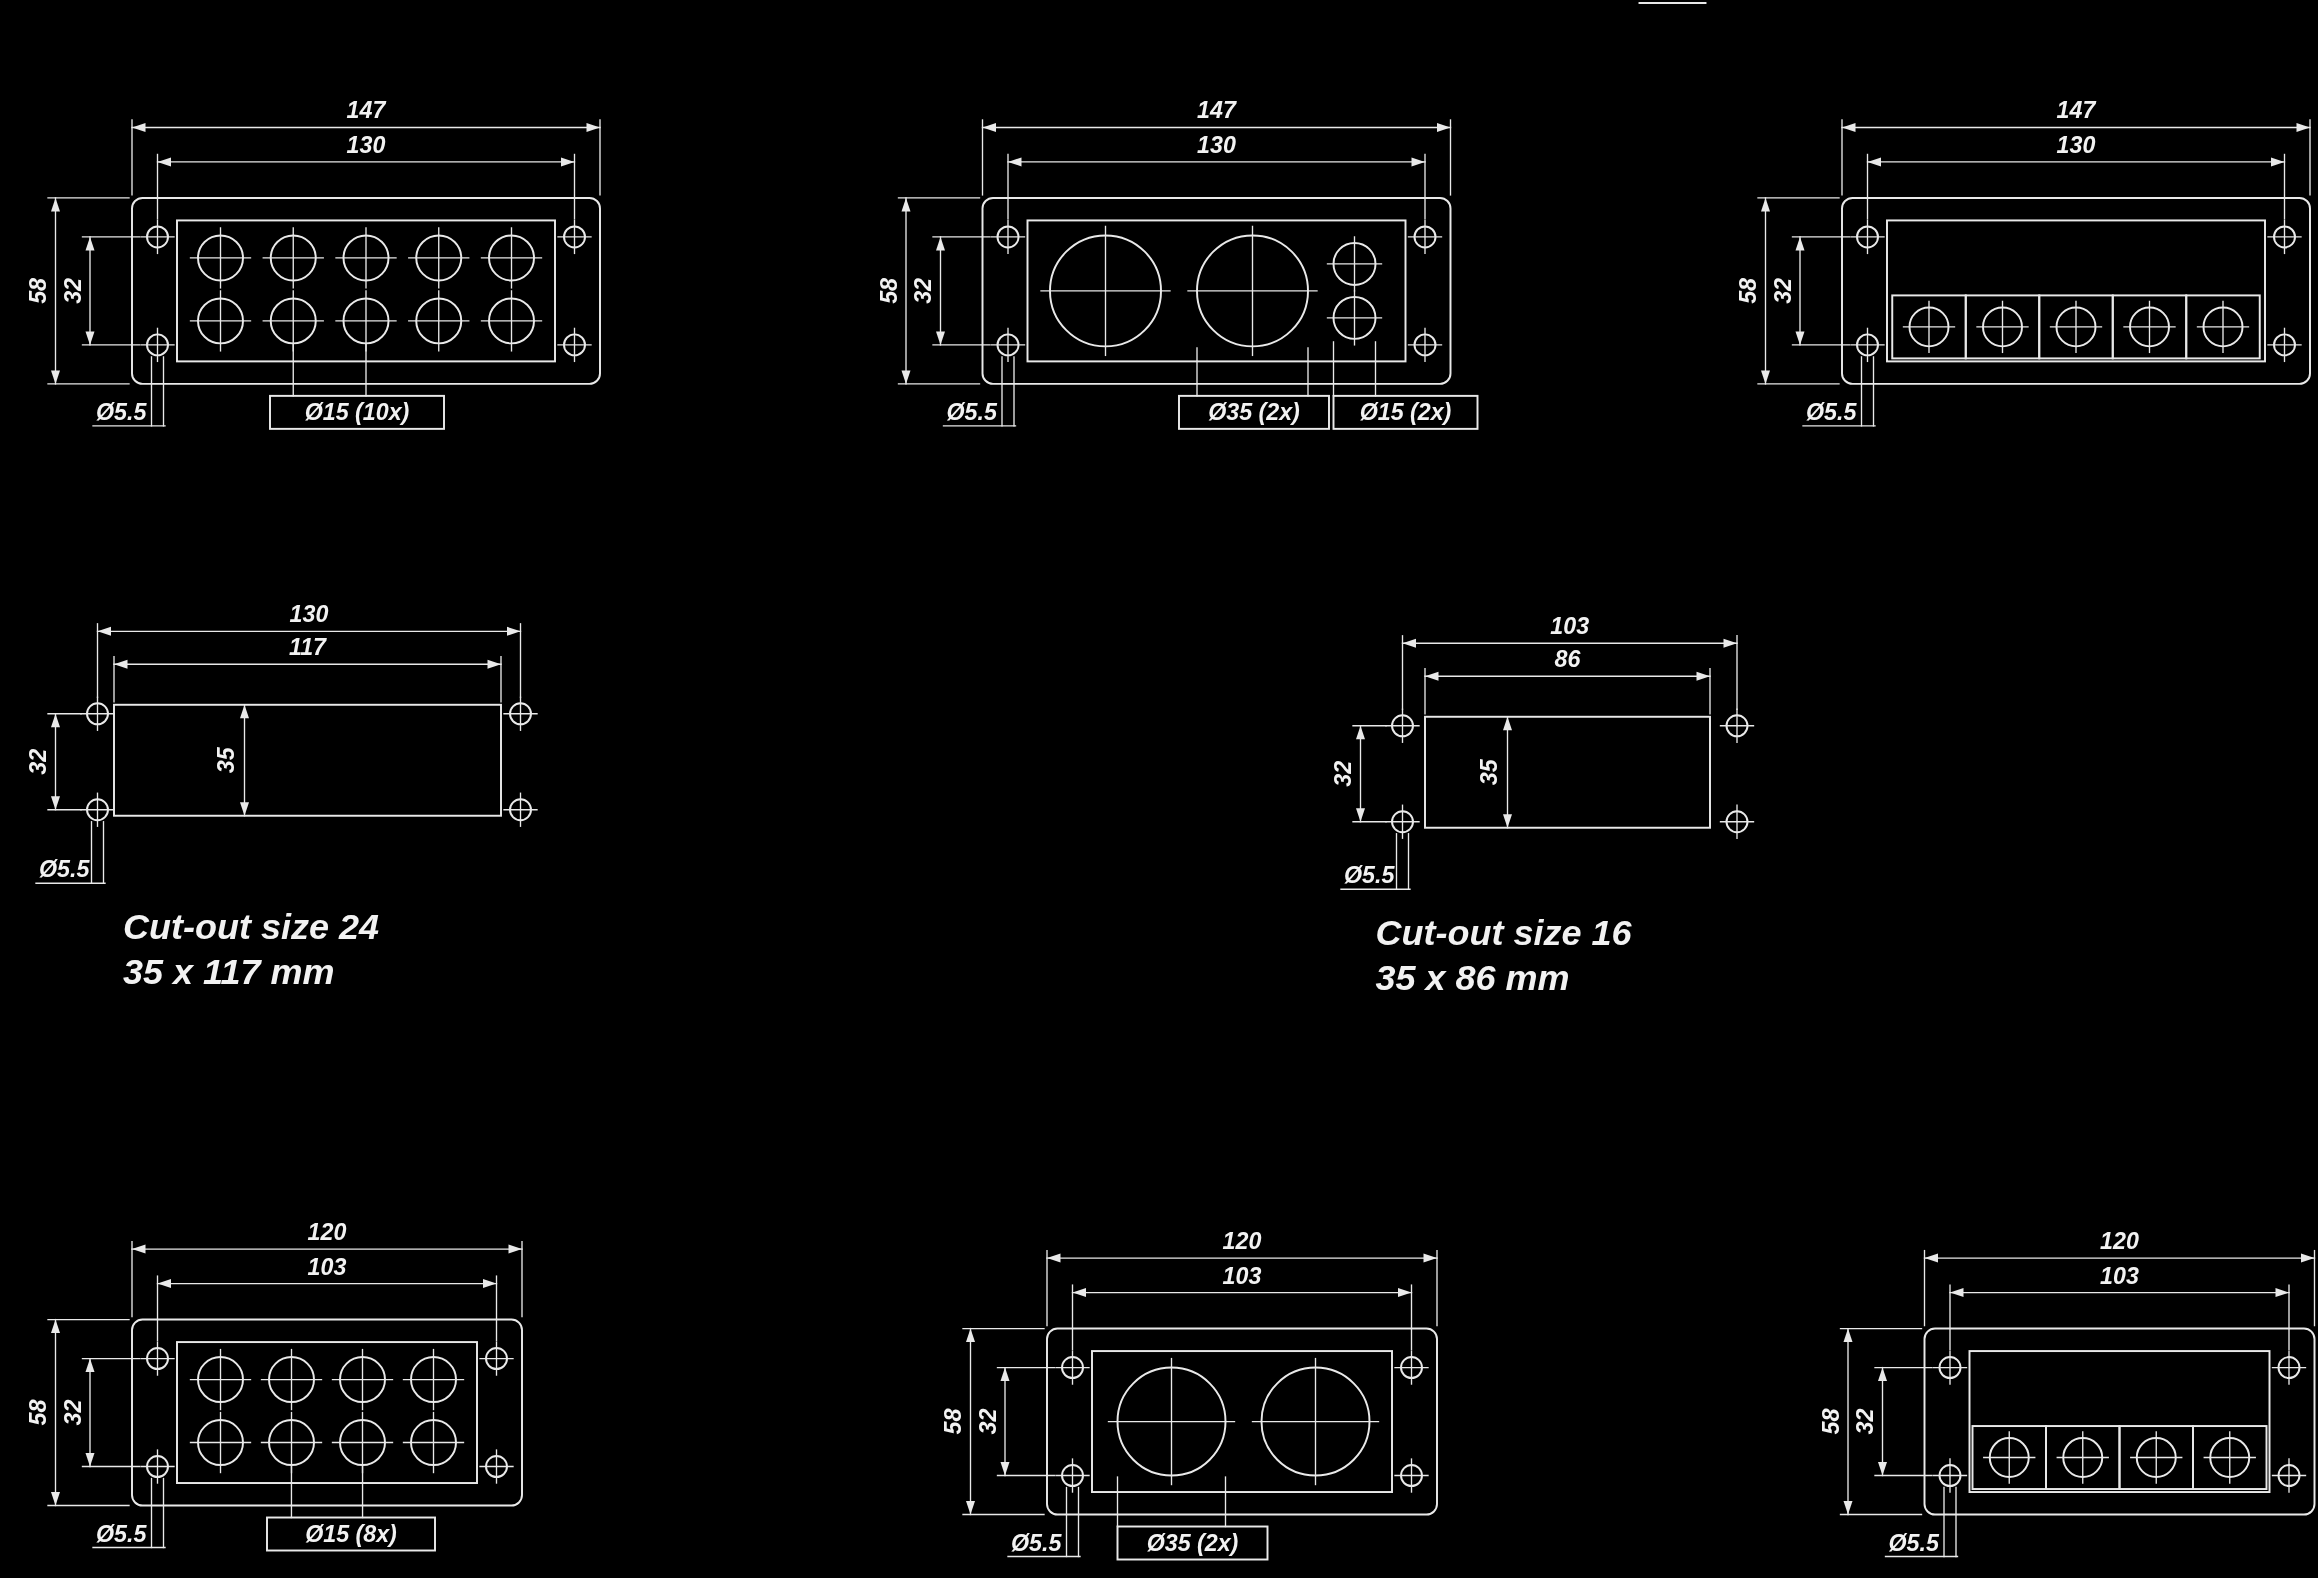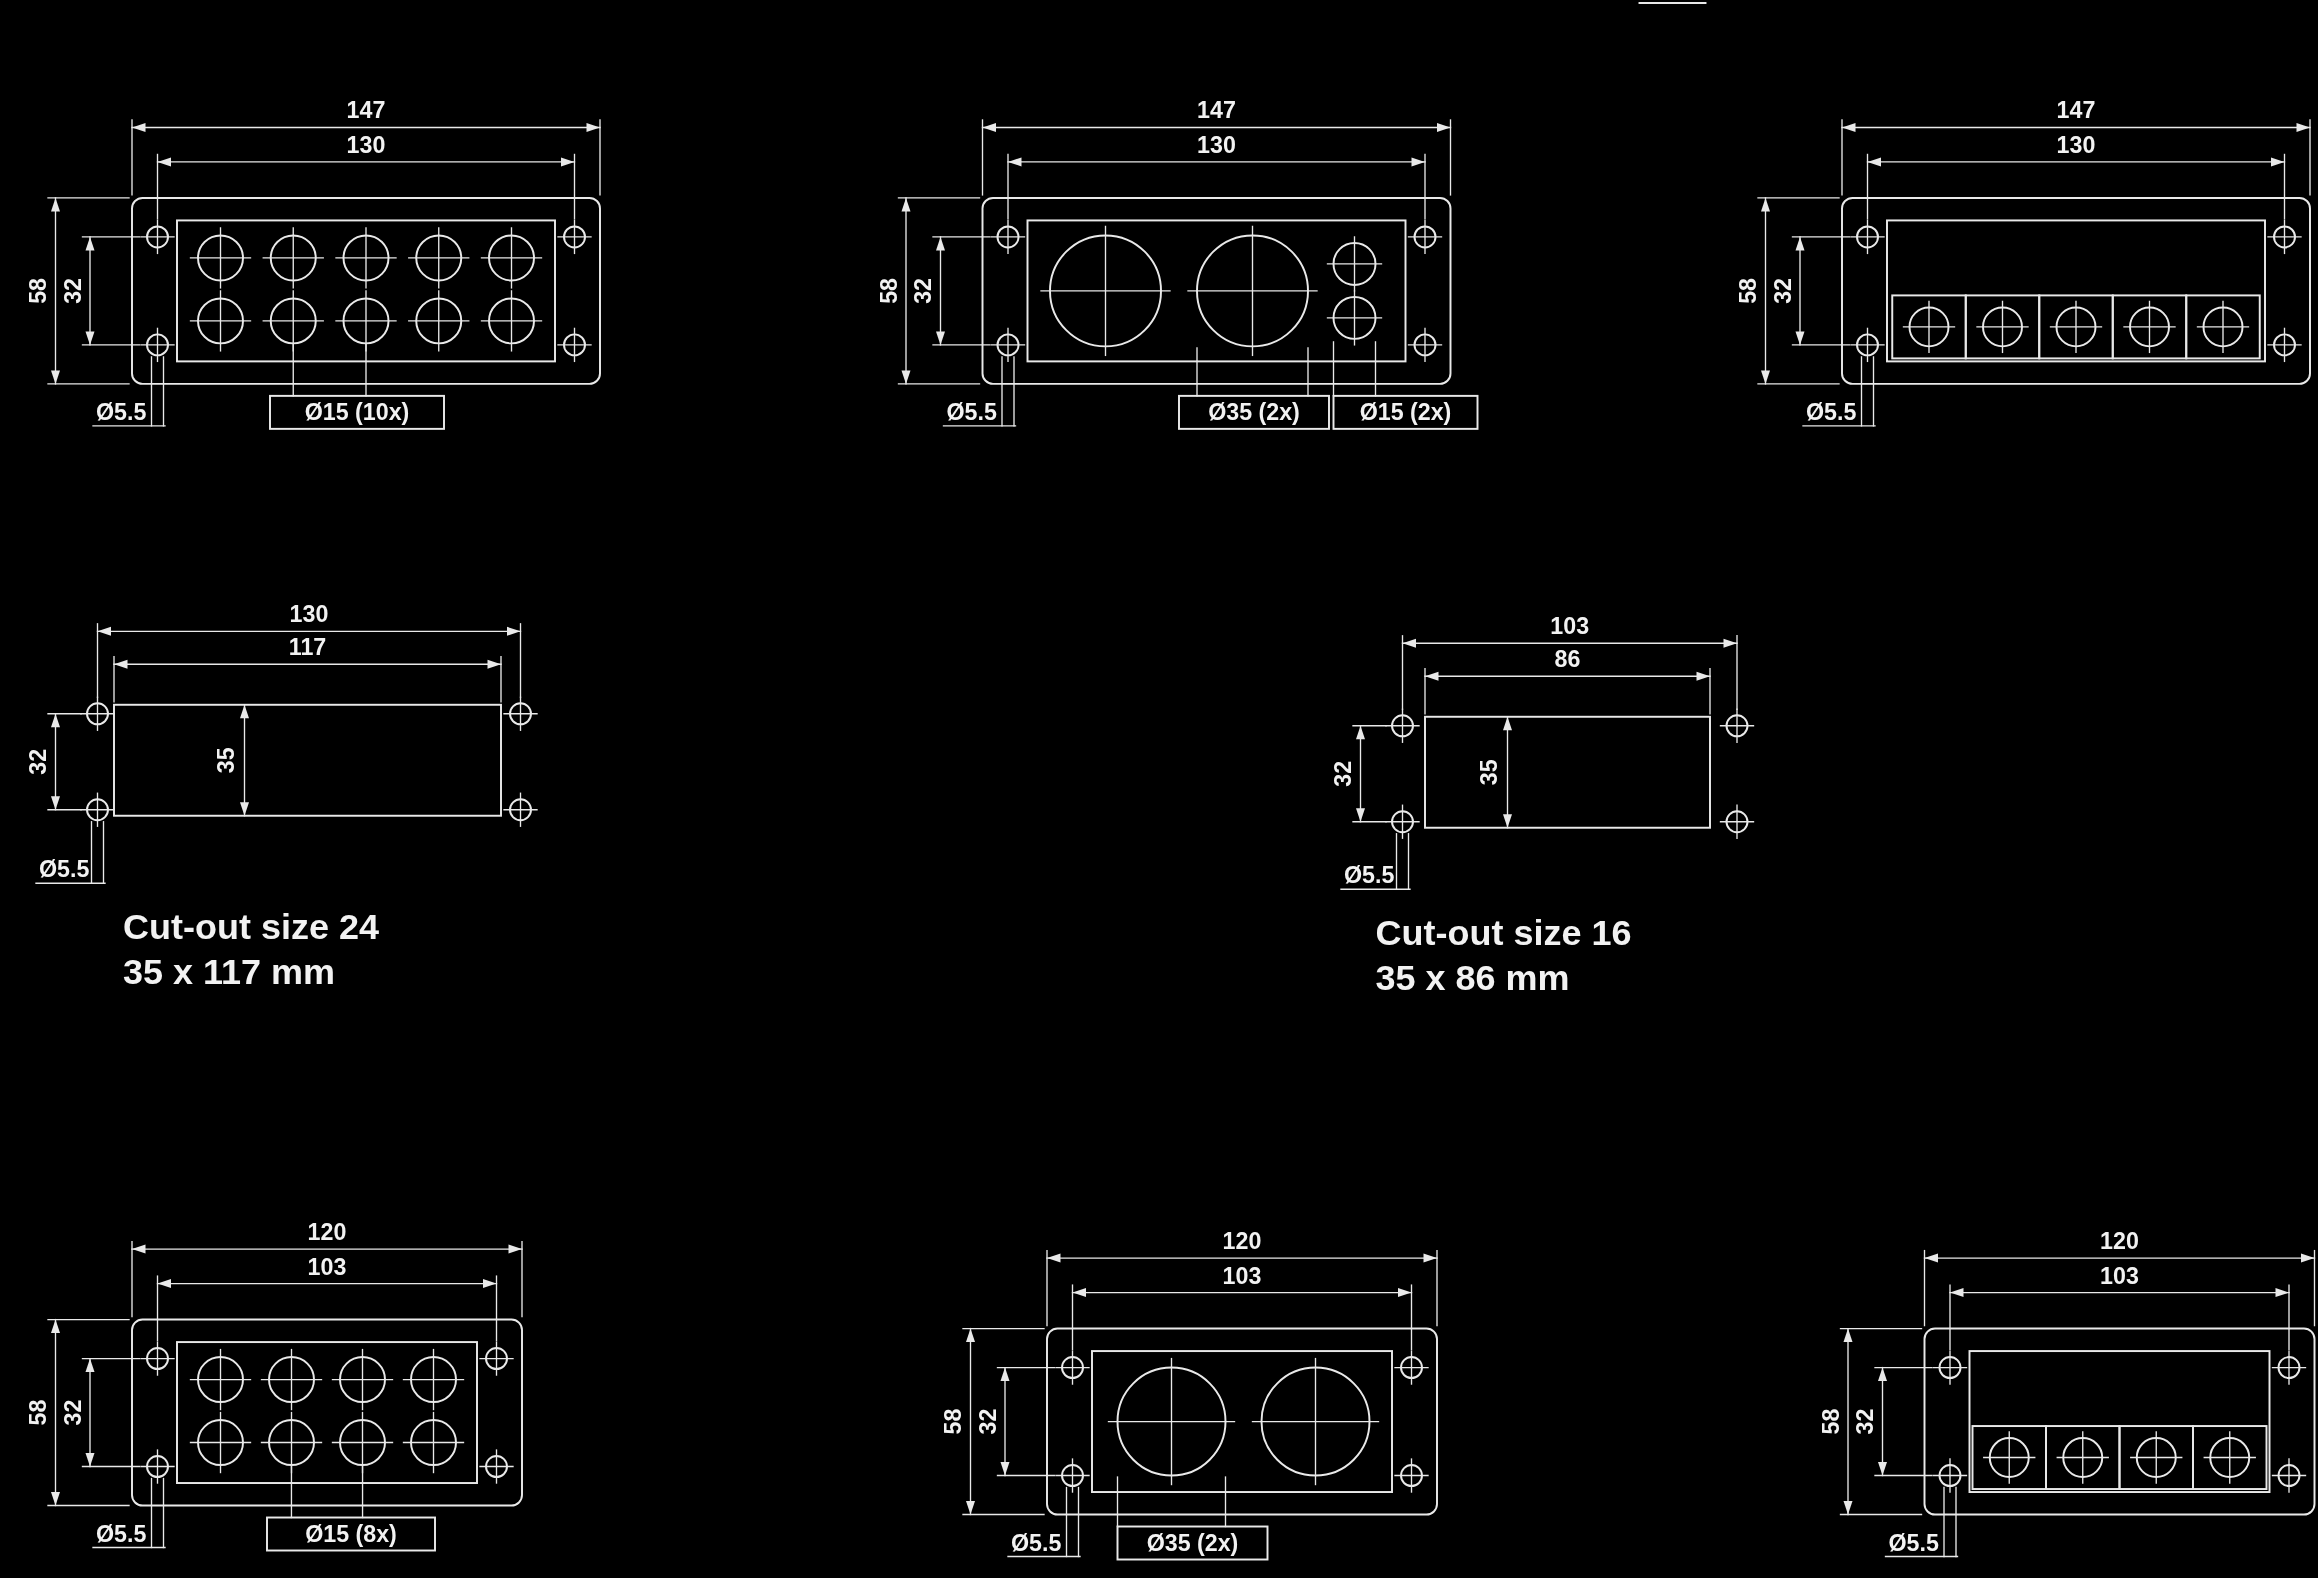--- a/index.html
+++ b/index.html
@@ -3,21 +3,21 @@
 <meta charset="utf-8">
 <style>
   :root{ --line:#e9e9e9; --text:#f2f2f2; }
   html,body{ margin:0; padding:0; }
   body{
     width:2319px; height:1579px;
     background:#000000;
     position:relative; overflow:hidden;
     font-family:"Liberation Sans", sans-serif;
   }
-  #stage{ position:absolute; inset:0; }
+  #stage{ position:absolute; inset:0;font-style:italic; }
   svg{ display:block; }
   .geo{ stroke:var(--line); stroke-width:1.3; fill:none; stroke-linecap:square; }
   .dim{ stroke:var(--line); stroke-width:0.9; fill:none; stroke-linecap:square; }
   .arrow{ fill:var(--line); stroke:none; }
   text{ fill:var(--text); font-family:"Liberation Sans", sans-serif; }
   .dimtxt{ font-size:15.5px; font-weight:700; }
   .lbltxt{ font-size:15.5px; font-weight:700; }
   .title{ font-size:24px; font-weight:700; }
 </style>
 </head>

